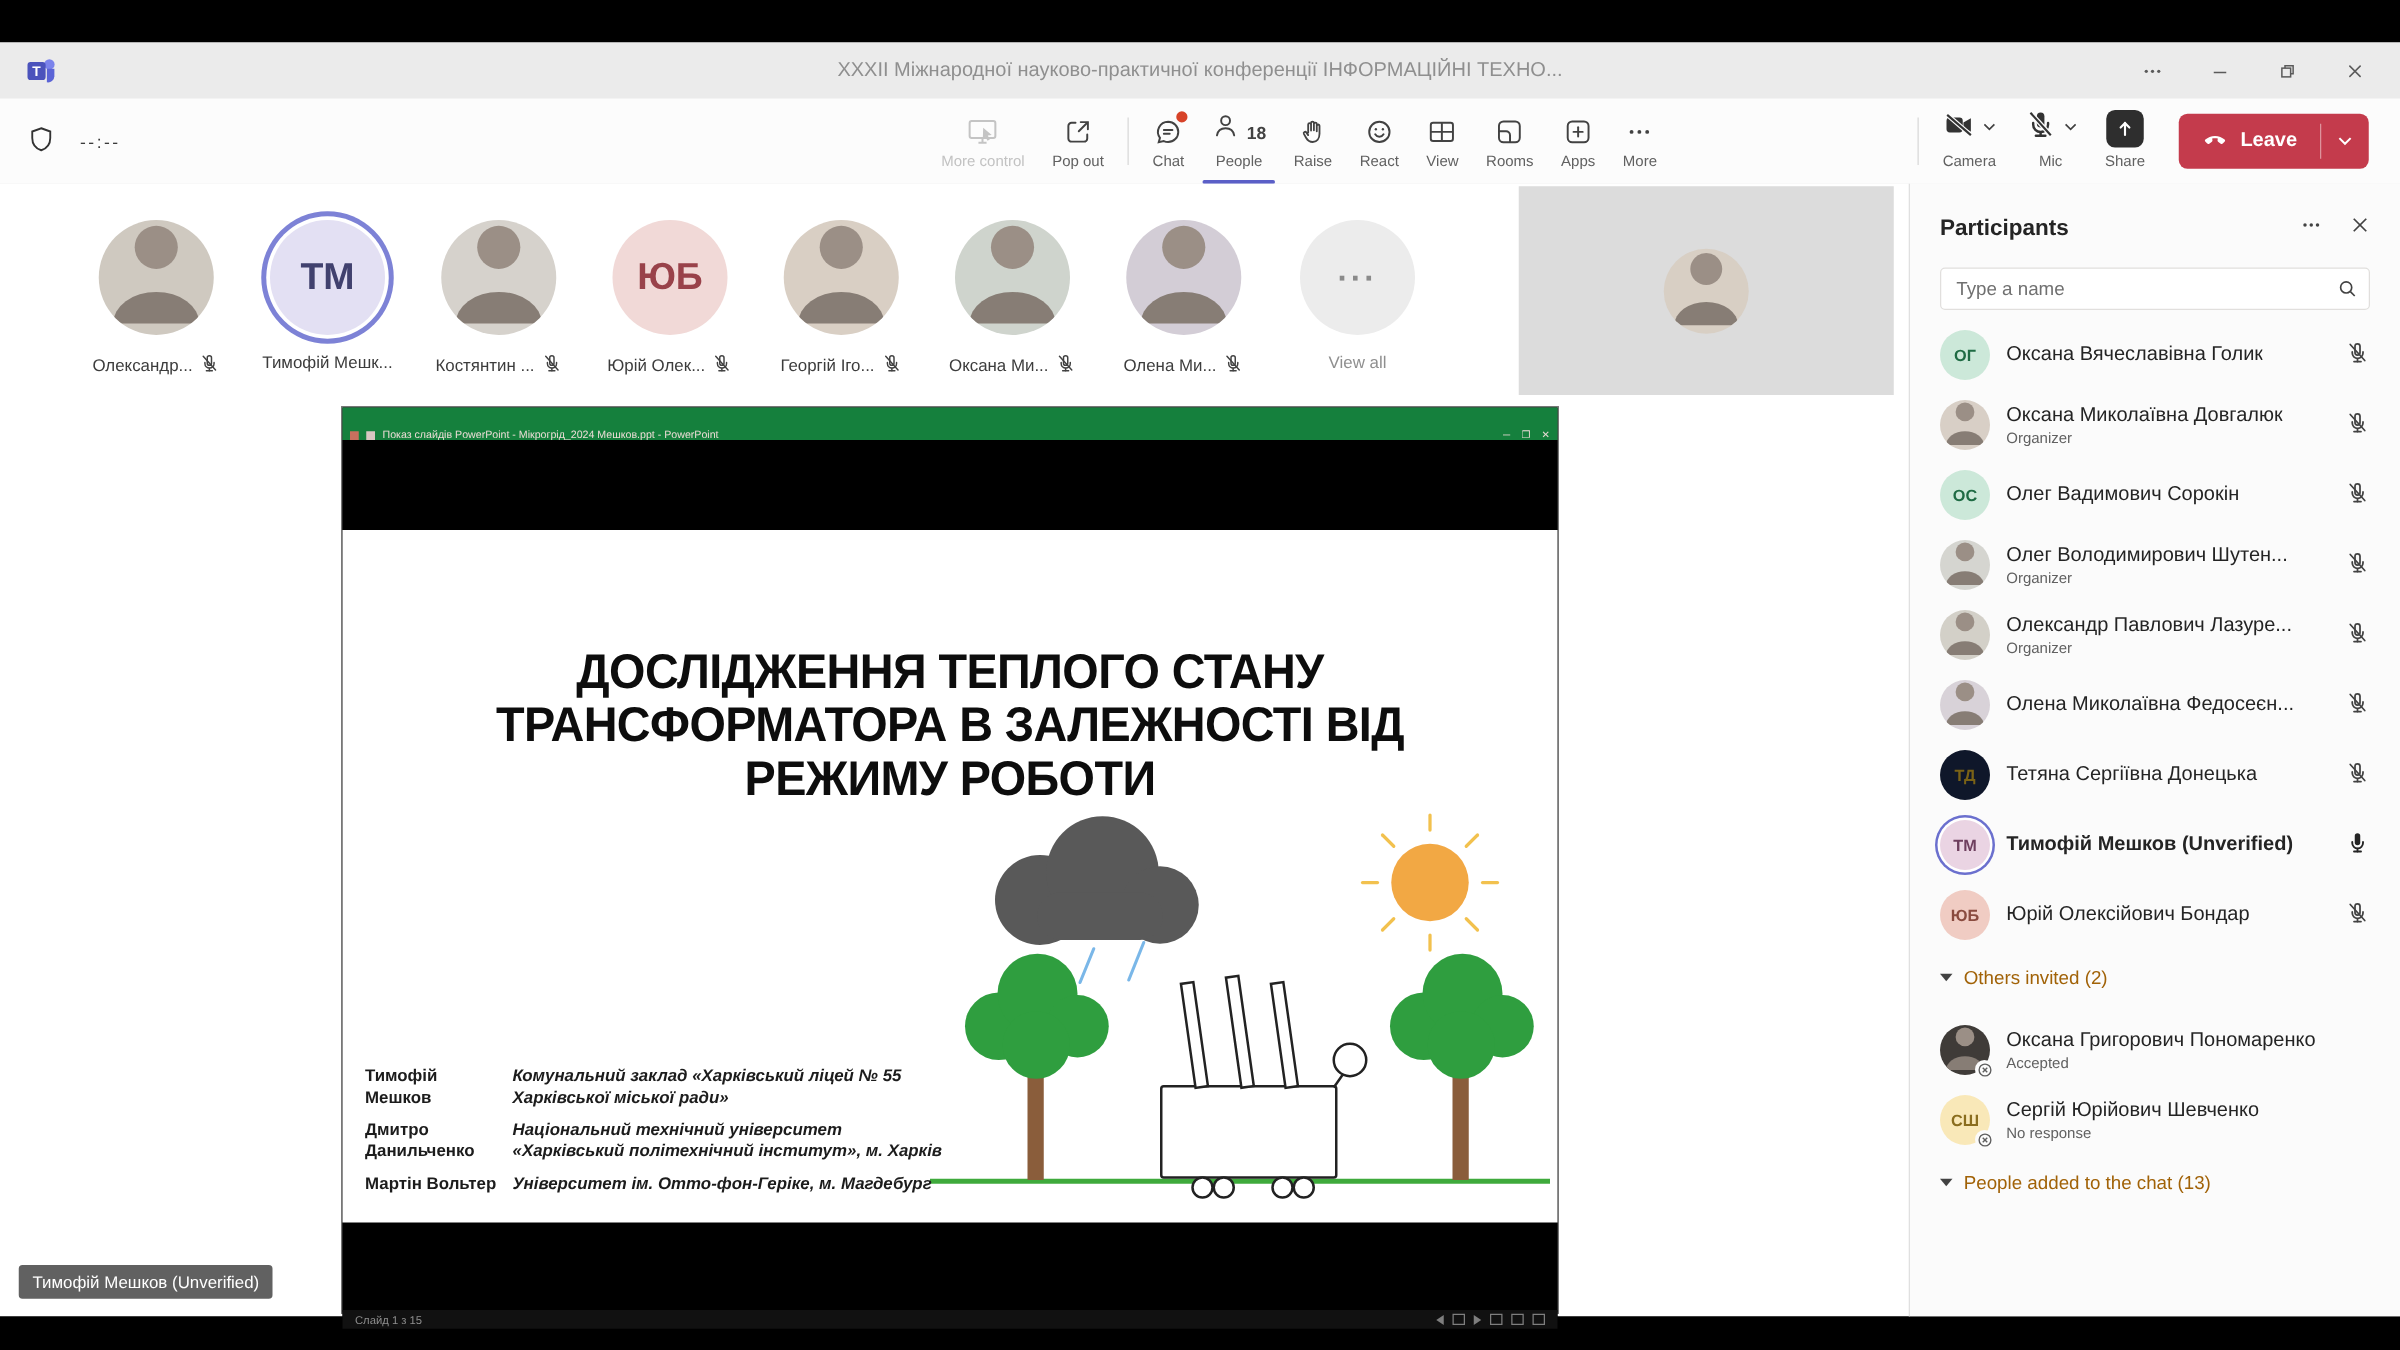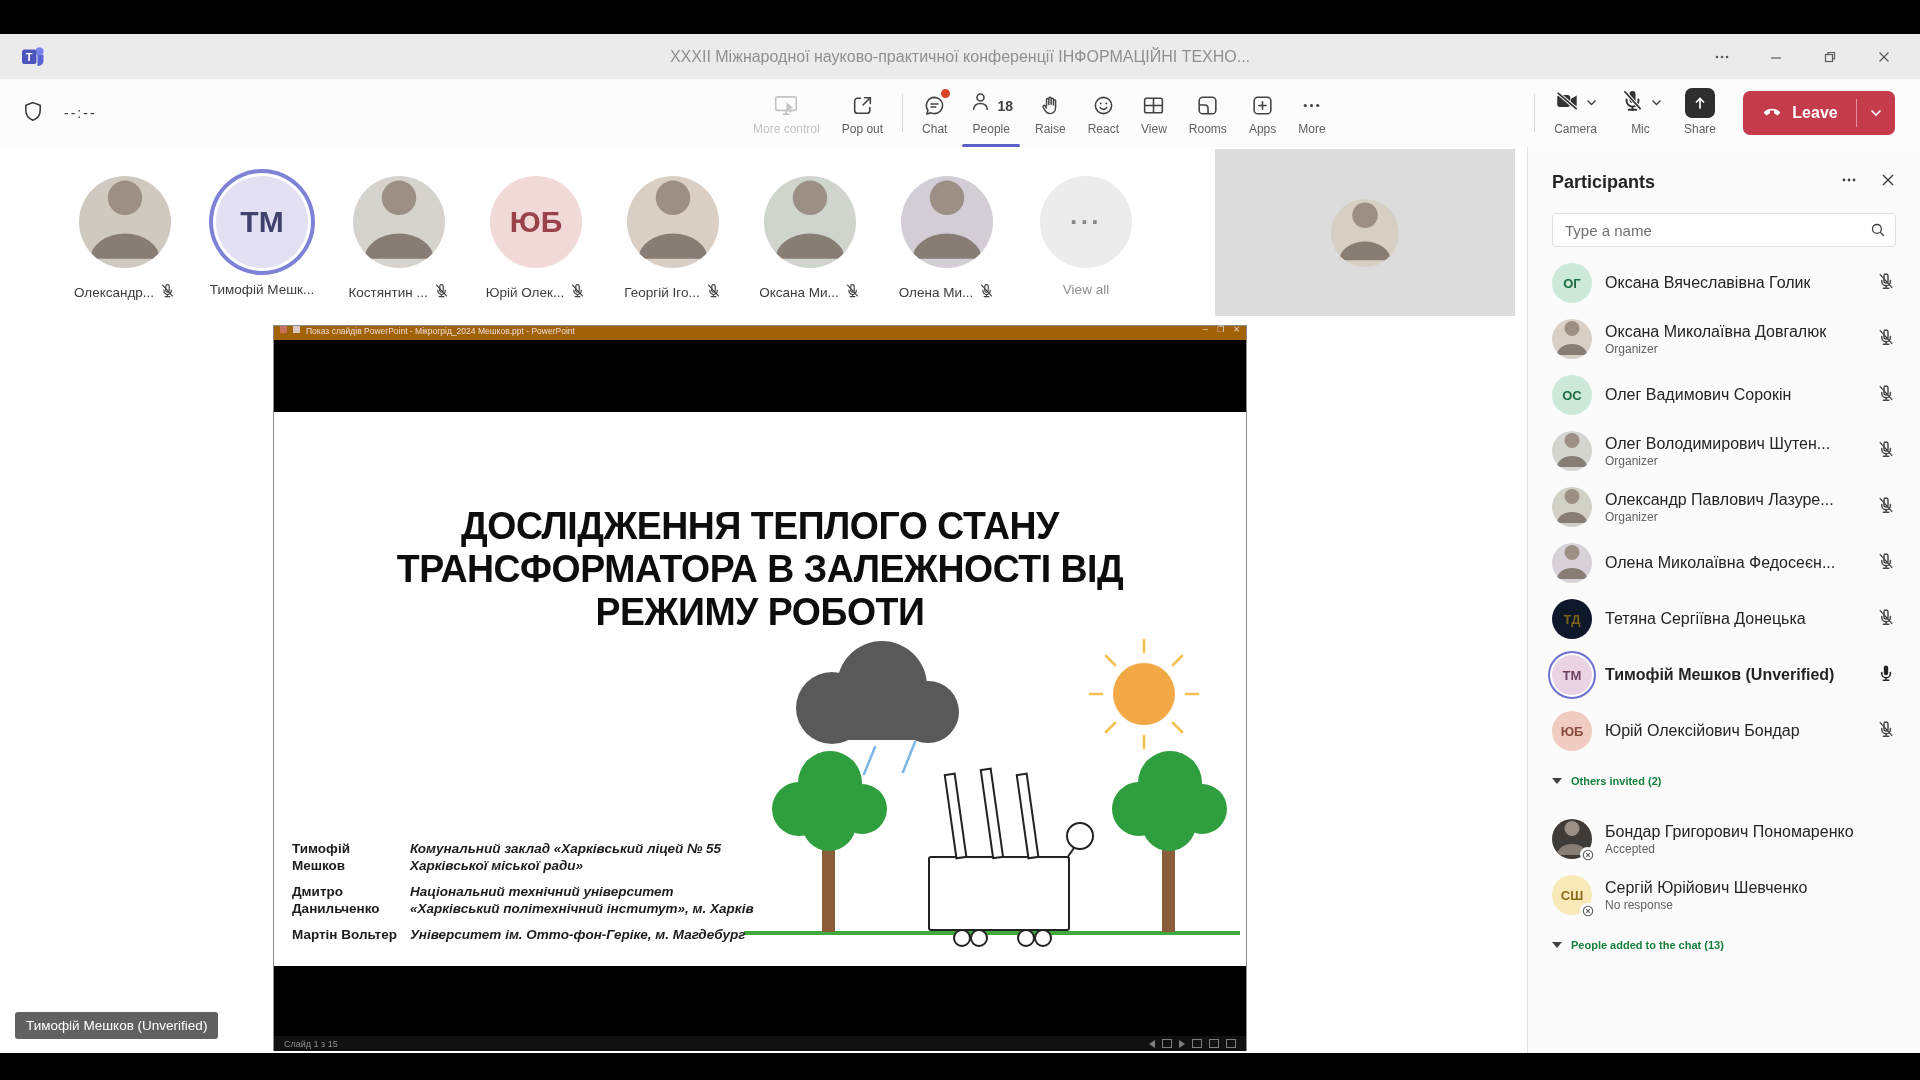--- a/index.html
+++ b/index.html
@@ -51,21 +51,21 @@
   .t-av .sil{position:absolute;inset:0;}
   .t-name{margin-top:14px;display:flex;align-items:center;gap:5px;font-size:13.5px;color:#3c3c3c;white-space:nowrap;}
   .t-av.overflow{background:#ececec;color:#8a8a8a;font-size:26px;letter-spacing:2px;font-weight:700;}
   .t-name.grayed{color:#8f8f8f;justify-content:center;}
   .video-tile{position:absolute;left:1215px;top:2px;width:300px;height:167px;background:#dcdcdc;
               display:flex;align-items:center;justify-content:center;}
   .vt-av{width:68px;height:68px;border-radius:50%;overflow:hidden;position:relative;}
 
   
   .ppt{position:absolute;left:273px;top:325px;width:974px;height:726px;border:1px solid #8b8b8b;box-sizing:border-box;background:#000;}
-  .ppt-tb{height:14px;background:#a16207;display:flex;align-items:flex-start;padding:0 6px;gap:6px;}
+  .ppt-tb{height:26px;background:#15803d;display:flex;align-items:flex-end;padding:0 6px;gap:6px;}
   .ppt-tb .sq1{width:7px;height:7px;background:#c9705e;}
   .ppt-tb .sq2{width:7px;height:7px;background:#d8c7c2;}
   .ppt-title{flex:1;color:#ecdcd6;font-size:8.5px;white-space:nowrap;overflow:hidden;}
   .ppt-ctrl{display:flex;gap:9px;color:#e8d9d4;font-size:8px;line-height:8px;}
   .ppt-body{position:relative;height:711px;background:#000;}
   .slide{position:absolute;top:72px;left:0;width:972px;height:554px;background:#fff;overflow:hidden;}
   .s-title{position:absolute;top:92px;left:0;right:0;text-align:center;color:#0d0d0d;
            font-weight:700;font-size:39px;line-height:43px;transform:scaleX(.96);letter-spacing:-.5px;}
   .s-authors{position:absolute;left:18px;top:428px;}
   .a-row{display:flex;margin-bottom:9px;font-size:13.5px;color:#1c1c1c;}
@@ -96,21 +96,21 @@
   .p-av{position:relative;width:40px;height:40px;border-radius:50%;flex:0 0 auto;display:flex;align-items:center;
         justify-content:center;font-size:13px;font-weight:700;}
   .p-av .sil{position:absolute;inset:0;border-radius:50%;overflow:hidden;}
   .p-av.ringed{box-shadow:0 0 0 2px #fff,0 0 0 4px #6b70ce;}
   .p-info{display:flex;flex-direction:column;min-width:0;}
   .p-name{font-size:16px;color:#242424;white-space:nowrap;overflow:hidden;text-overflow:ellipsis;max-width:258px;}
   .p-row[data-bold="true"] .p-name{font-weight:700;}
   .p-sub{font-size:12px;color:#616161;margin-top:1px;}
   .p-sub:empty{display:none;}
   .p-mic{margin-left:auto;flex:0 0 auto;display:flex;}
-  .p-sect{height:44px;display:flex;align-items:center;gap:9px;padding:0 24px;font-size:11px;color:#15803d;cursor:pointer;font-weight:bold;}
+  .p-sect{height:44px;display:flex;align-items:center;gap:9px;padding:0 24px;font-size:15px;color:#a16207;cursor:pointer;}
   .tri-down{width:0;height:0;border-left:5px solid transparent;border-right:5px solid transparent;border-top:6px solid #424242;}
   .p-badge{position:absolute;right:-3px;bottom:-3px;width:15px;height:15px;border-radius:50%;background:#fbfbfb;
            display:none;align-items:center;justify-content:center;}
   .p-row[data-badge="true"] .p-badge{display:flex;}
 
   
   .av-init{position:relative;z-index:1;}
 
   
   .tooltip{position:absolute;left:15px;top:1012px;background:#616161;color:#fff;font-size:13.5px;
@@ -884,21 +884,21 @@
 
             <span class="p-badge">
               <svg width="12" height="12" viewBox="0 0 12 12" fill="none" stroke="#5f5f5f" stroke-width="1.1">
                 <circle cx="6" cy="6" r="4.7"></circle>
                 <line x1="4.2" y1="4.2" x2="7.8" y2="7.8"></line>
                 <line x1="7.8" y1="4.2" x2="4.2" y2="7.8"></line>
               </svg>
             </span>
           </div>
           <div class="p-info">
-            <span class="p-name">Бондар Григорович Пономаренко</span>
+            <span class="p-name">Оксана Григорович Пономаренко</span>
             <span class="p-sub">Accepted</span>
           </div>
         </div>
 
         <div class="p-row" data-badge="true">
           <div class="p-av" data-type="initials" style="background: rgb(249, 232, 184); color: rgb(138, 109, 30);">
 
             <span class="av-init">СШ</span>
             <span class="p-badge">
               <svg width="12" height="12" viewBox="0 0 12 12" fill="none" stroke="#5f5f5f" stroke-width="1.1">

